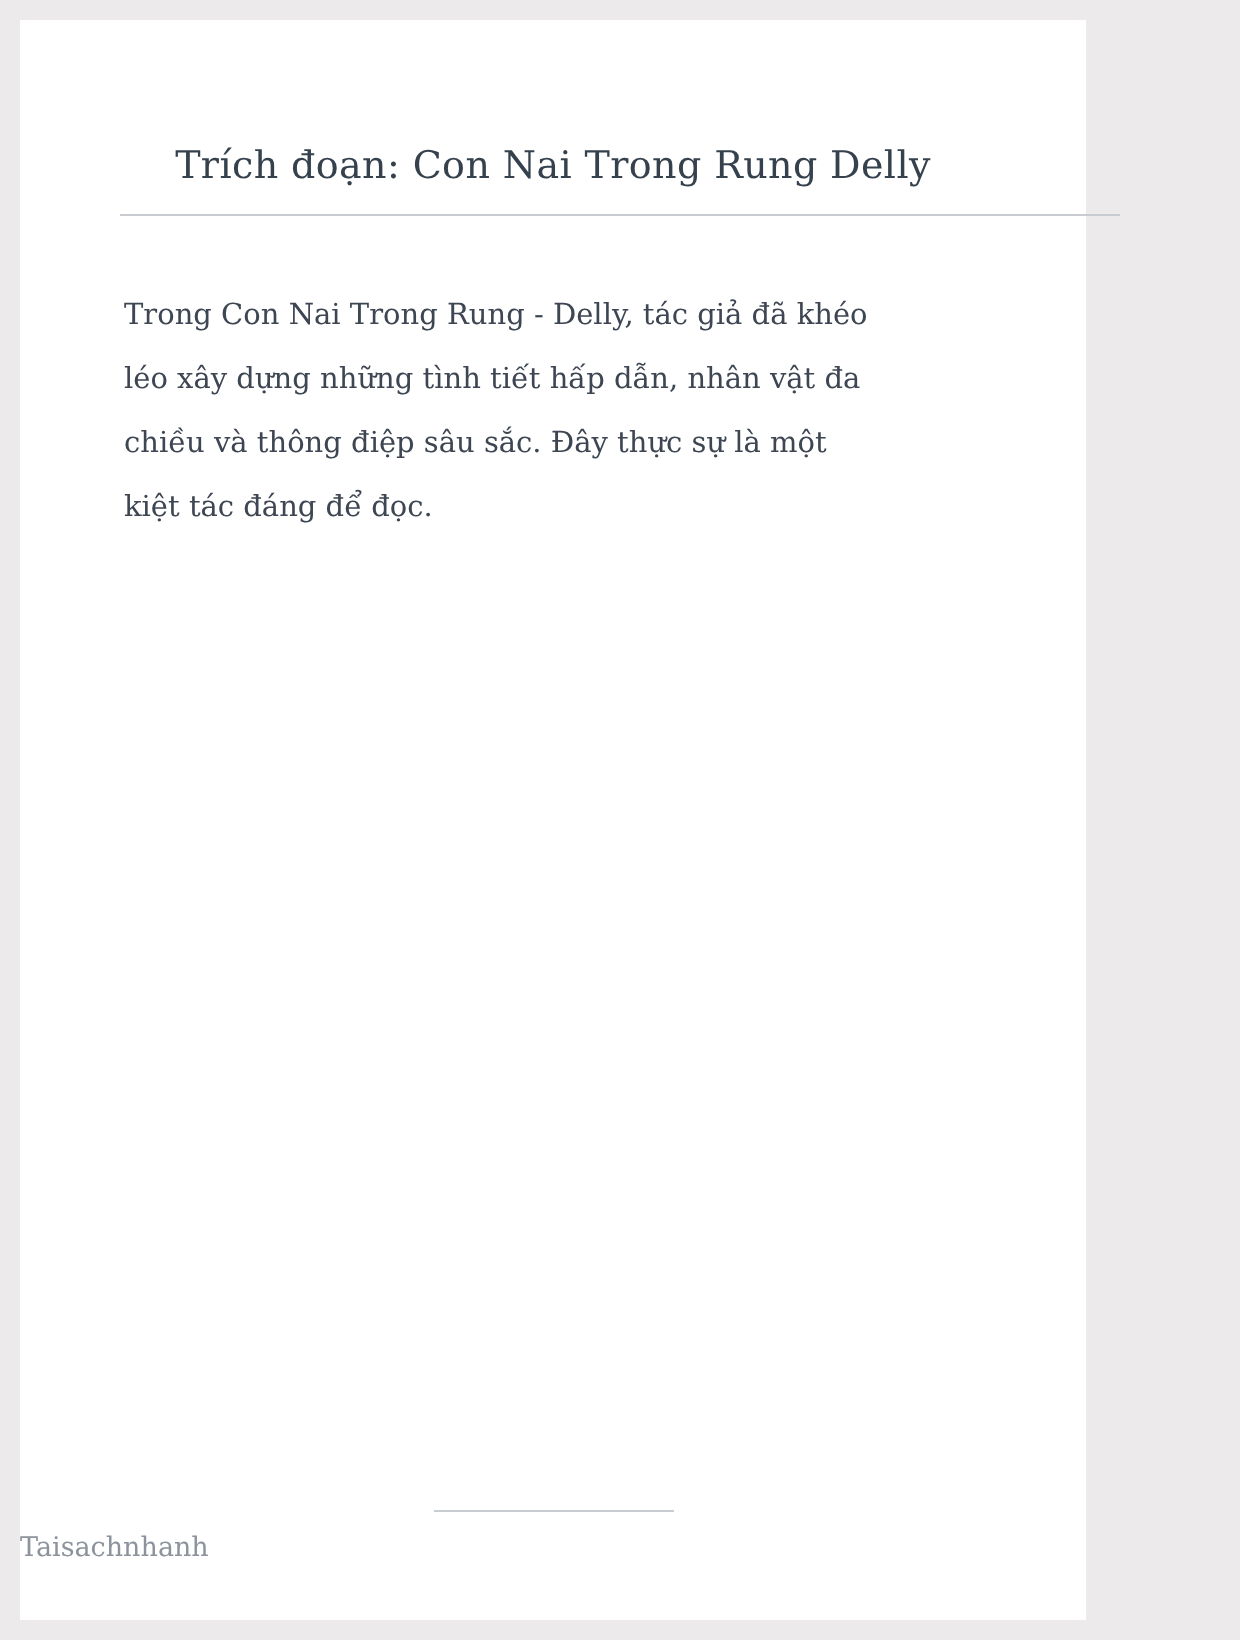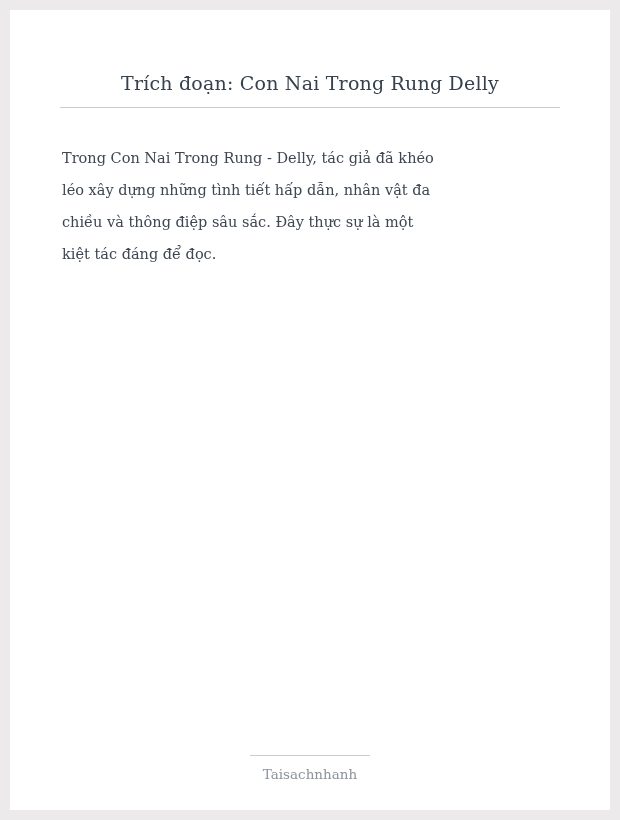--- a/index.html
+++ b/index.html
@@ -10,21 +10,21 @@
     width: 620px;
     height: 820px;
     background: #eceaea;
     font-family: "DejaVu Serif", serif;
     overflow: hidden;
   }
   .page {
     position: absolute;
     left: 10px;
     top: 10px;
-    width: 600px;
+    width: 533px;
     height: 800px;
     background: #ffffff;
     box-sizing: border-box;
   }
   .doc-title {
     position: absolute;
     left: 0;
     right: 0;
     top: 62px;
     text-align: center;
@@ -51,21 +51,21 @@
     font-size: 14.5px;
     color: #3d4652;
     line-height: 32px;
     white-space: pre-line;
   }
   .footer {
     position: absolute;
     left: 0;
     right: 0;
     bottom: 28px;
-    text-align: center;
+    text-align: left;
   }
   .footer-rule {
     width: 120px;
     height: 1px;
     background: #c9ccd1;
     margin: 0 auto 10px auto;
   }
   .footer-text {
     font-family: "DejaVu Serif", serif;
     font-size: 13.5px;

